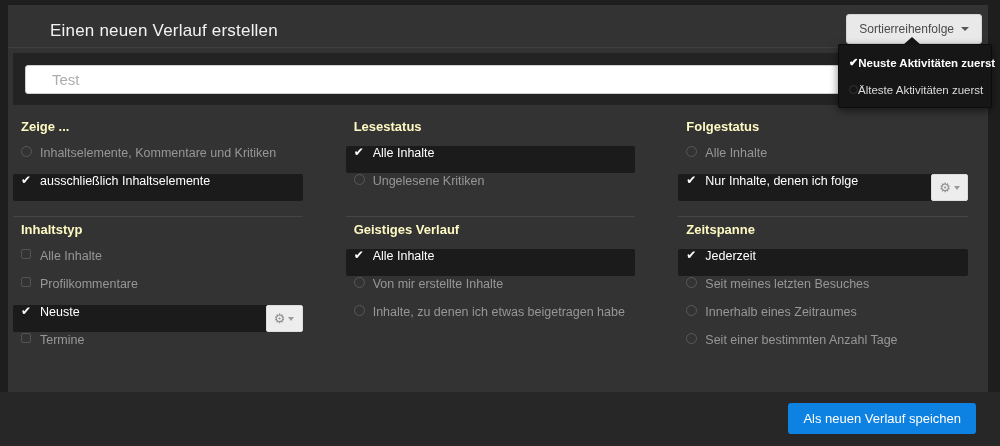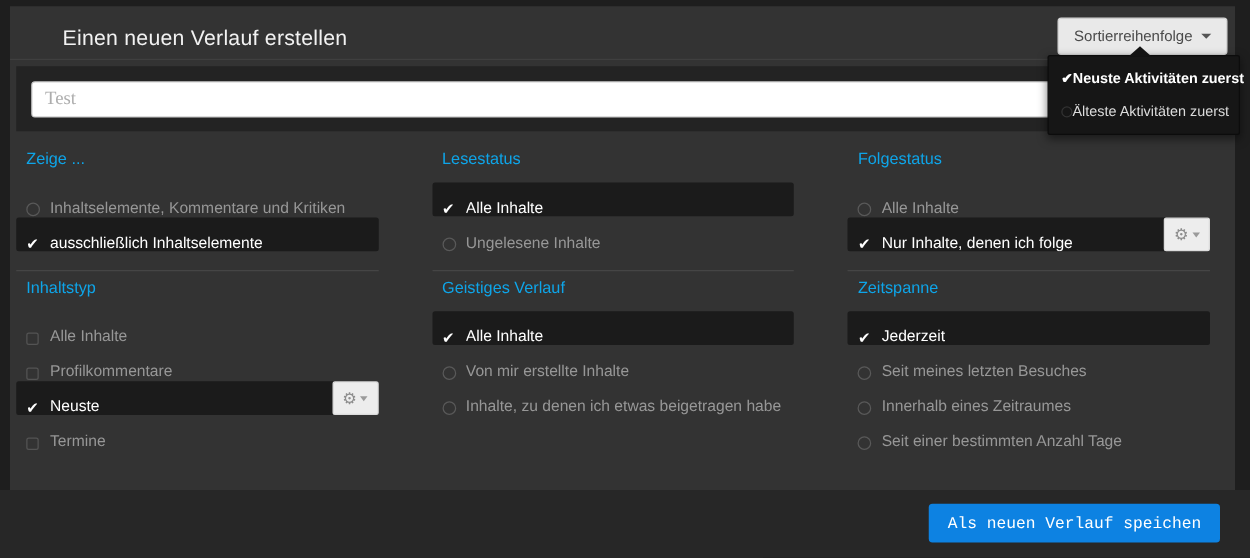--- a/index.html
+++ b/index.html
@@ -59,36 +59,36 @@
   }
 
   
   .search-strip {
     position:absolute; left:5px; right:5px; top:48px; height:52px;
     background:#232323;
   }
   .search-strip input {
     position:absolute; left:12px; right:12px; top:12px; height:29px;
     background:#ffffff; border:1px solid #cfcfcf; border-radius:3px;
-    padding:0 10px; font-size:15px; color:#333;
-    font-family:Liberation Serif, serif; outline:none;
+    padding:0 26px; font-size:15px; color:#333;
+    font-family:Liberation Sans, sans-serif; outline:none;
   }
   .search-strip input::placeholder { color:#adadad; }
 
   
   .filters {
     position:absolute; left:5px; right:20px; top:100px;
     display:grid; grid-template-columns:repeat(3,1fr); column-gap:43px;
   }
   .section { padding-top:14px; }
   .section.row2 { border-top:1px solid #454545; margin-top:14px; padding-top:5px; }
-  .section-title { font-size:13px; font-weight:normal; color:#0ea5e9; margin:0 8px 12px 8px; }
+  .section-title { font-size:13px; font-weight:bold; color:#fef9c3; margin:0 8px 12px 8px; }
 
   .opt {
-    display:flex; align-items:flex-end; height:27px; padding:0 8px;
+    display:flex; align-items:flex-start; height:27px; padding:0 8px;
     border-radius:2px; margin-bottom:1px; font-size:12.5px; color:#979797;
     cursor:pointer; white-space:nowrap;
   }
   .opt .ind { width:19px; display:inline-flex; align-items:center; flex:none; }
   .opt .radio {
     width:11px; height:11px; border:1px solid #595959; border-radius:50%;
   }
   .opt .box {
     width:10px; height:10px; border:1px solid #545454; border-radius:2px;
   }
@@ -106,21 +106,21 @@
   .gear-btn .tri-down { border-top-color:#9a9a9a; border-left-width:3.5px; border-right-width:3.5px; }
 
   
   .footer {
     position:absolute; left:0; right:0; top:392px; height:54px;
     background:#272727;
   }
   .save-btn {
     position:absolute; right:24px; top:11px; height:31px; padding:0 15px;
     background:#0d82e2; color:#ffffff; border:none; border-radius:3px;
-    font-size:13px; font-family:Liberation Mono, monospace; cursor:pointer;
+    font-size:13px; font-family:Liberation Sans, sans-serif; cursor:pointer;
   }
 </style>
 </head>
 <body>
 
 <div class="page">
 
   <div class="panel">
 
     <div class="panel-head">
@@ -158,21 +158,21 @@
         <div class="opt selected">
           <span class="ind">
               <span class="check">✔</span>
             </span>
           <span class="lbl">Alle Inhalte</span>
         </div>
         <div class="opt">
           <span class="ind">
               <span class="radio"></span>
             </span>
-          <span class="lbl">Ungelesene Inhalte</span>
+          <span class="lbl">Ungelesene Kritiken</span>
         </div>
       </div>
 
       <div class="section">
         <h3 class="section-title">Folgestatus</h3>
         <div class="opt">
           <span class="ind">
               <span class="radio"></span>
             </span>
           <span class="lbl">Alle Inhalte</span>

